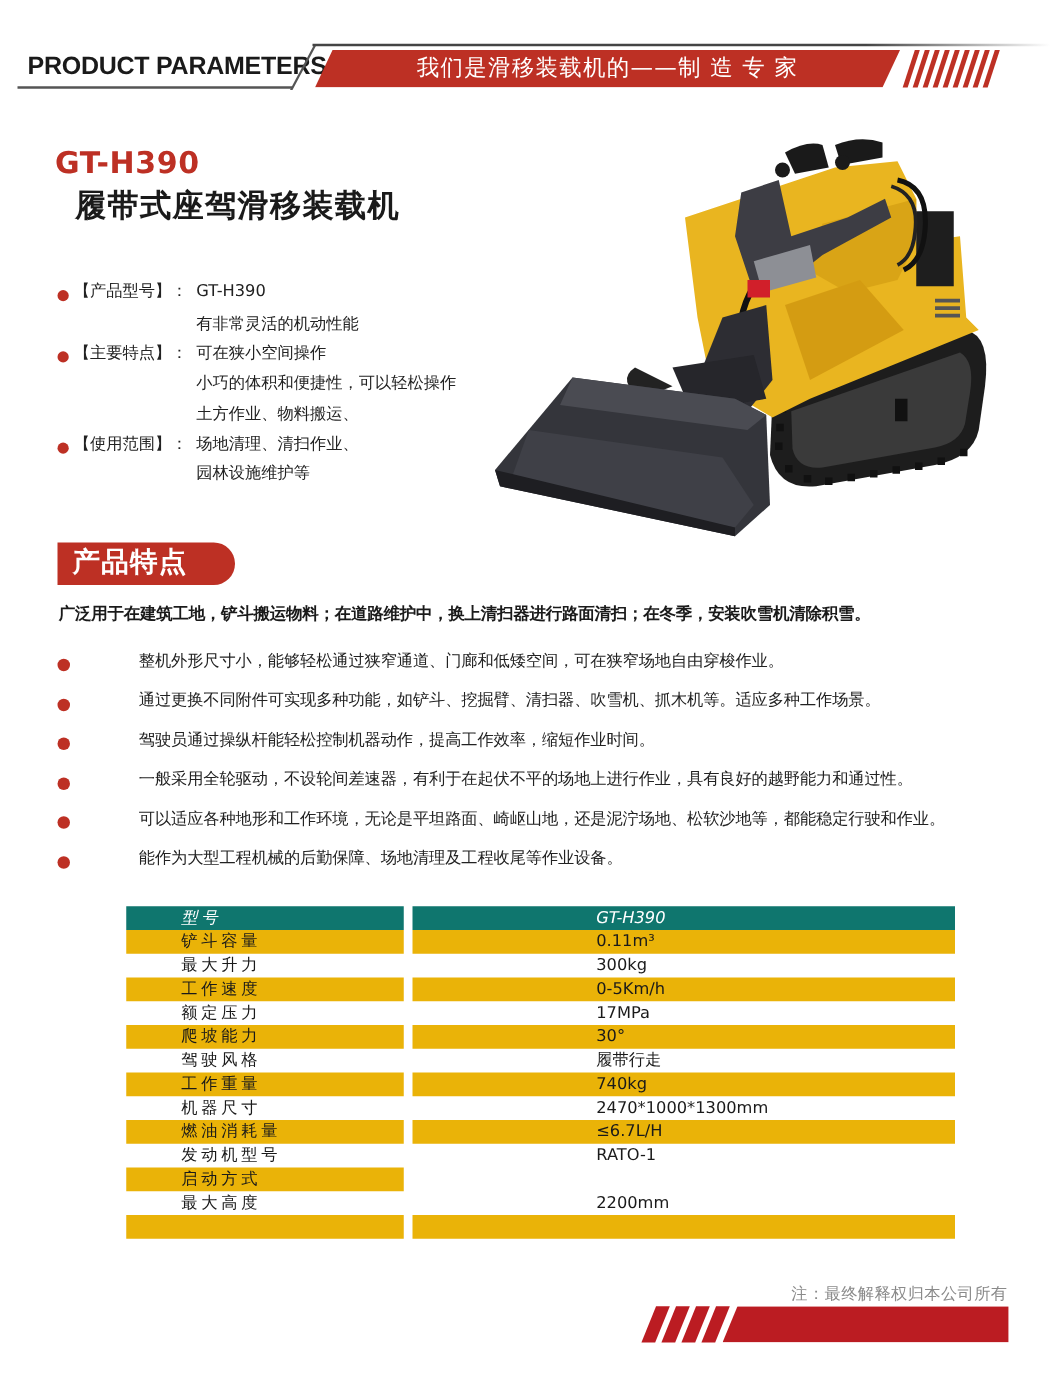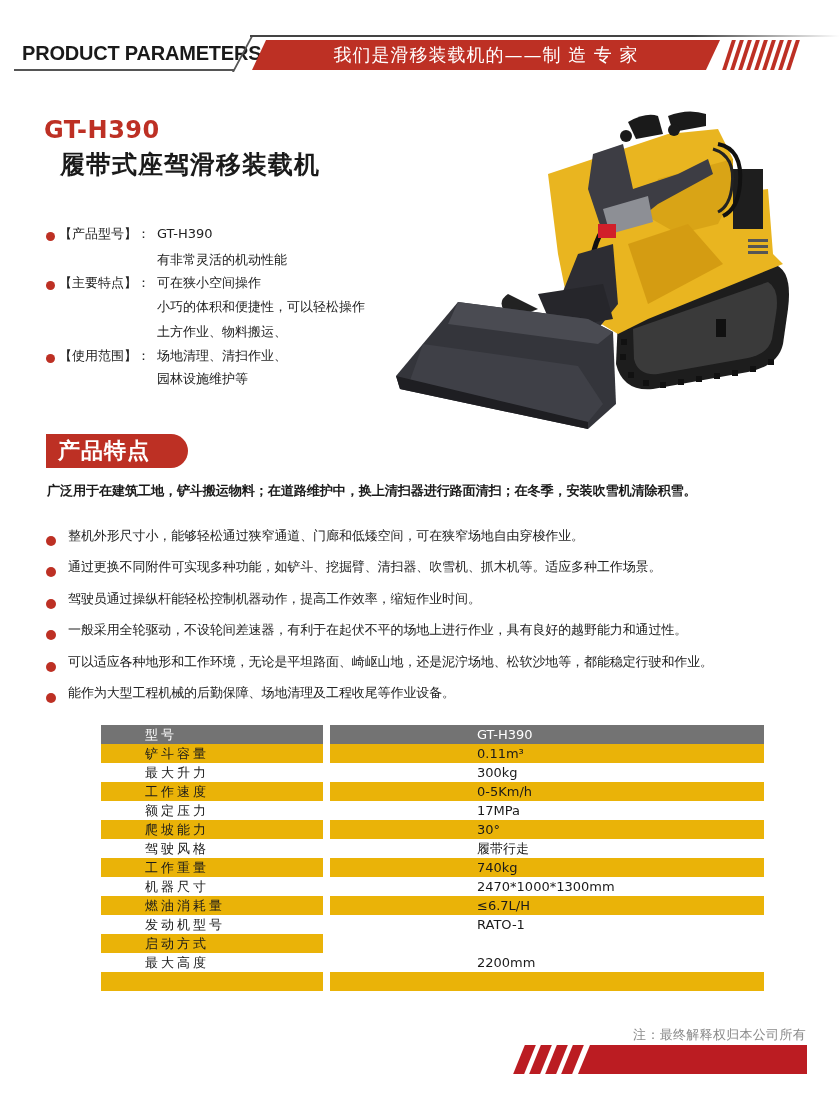--- a/index.html
+++ b/index.html
@@ -30,30 +30,30 @@
   .spec-item + .spec-item { margin-top: 2px; }
 
   
   .machine { position: absolute; left: 388px; top: 104px; width: 410px; height: 330px; }
 
   
   .feat-title-bg { position: absolute; left: 46px; top: 434px; width: 142px; height: 34px; background: #bd3024; border-radius: 0 17px 17px 0; }
   .feat-title { position: absolute; left: 58px; top: 434px; height: 34px; line-height: 34px; color: #fff; font-weight: bold; font-size: 22px; letter-spacing: 1px; }
   .feat-intro { position: absolute; left: 47px; top: 482px; font-size: 13.2px; font-weight: bold; color: #1a1a1a; letter-spacing: -0.2px; white-space: nowrap; }
   .feat-list { position: absolute; left: 46px; top: 514px; }
-  .feat-item { display: flex; height: 31.5px; align-items: flex-end; }
+  .feat-item { display: flex; height: 31.5px; align-items: center; gap: 43px; }
   .feat-item .dot { margin-top: 5px; margin-right: 12px; width: 10px; height: 10px; }
   .feat-text { font-size: 13px; line-height: 20px; color: #222; white-space: nowrap; letter-spacing: -0.1px; }
 
   
   .ptable { position: absolute; left: 101px; top: 725px; width: 663px; }
   .prow { position: relative; height: 19px; }
   .pcell-l { position: absolute; left: 0; top: 0; width: 222px; height: 19px; line-height: 19px; padding-left: 44px; font-size: 13px; letter-spacing: 3px; color: #1a1a1a; }
   .pcell-r { position: absolute; left: 229px; top: 0; width: 434px; height: 19px; line-height: 19px; padding-left: 147px; font-size: 13px; color: #1a1a1a; }
-  .prow.head .pcell-l, .prow.head .pcell-r { background: #737373; color: #fff; }
+  .prow.head .pcell-l, .prow.head .pcell-r { background: #0f766e; color: #fff; font-style: italic; }
   .prow.shade .pcell-l, .prow.shade .pcell-r { background: #eab308; }
 
   
   .footnote { position: absolute; right: 34px; top: 1026px; font-size: 13px; color: #8a8a8a; letter-spacing: 0.3px; }
   .foot-bar { position: absolute; left: 578px; top: 1045px; width: 229px; height: 29px; background: #bb1c22; clip-path: polygon(12px 0, 100% 0, 100% 100%, 0 100%); }
   .foot-stripes { position: absolute; left: 513px; top: 1045px; width: 70px; height: 29px; }
   .foot-stripes span { position: absolute; top: 0; width: 11px; height: 29px; background: #bb1c22; transform: skewX(-22deg); }
 </style>
 </head>
 <body>

